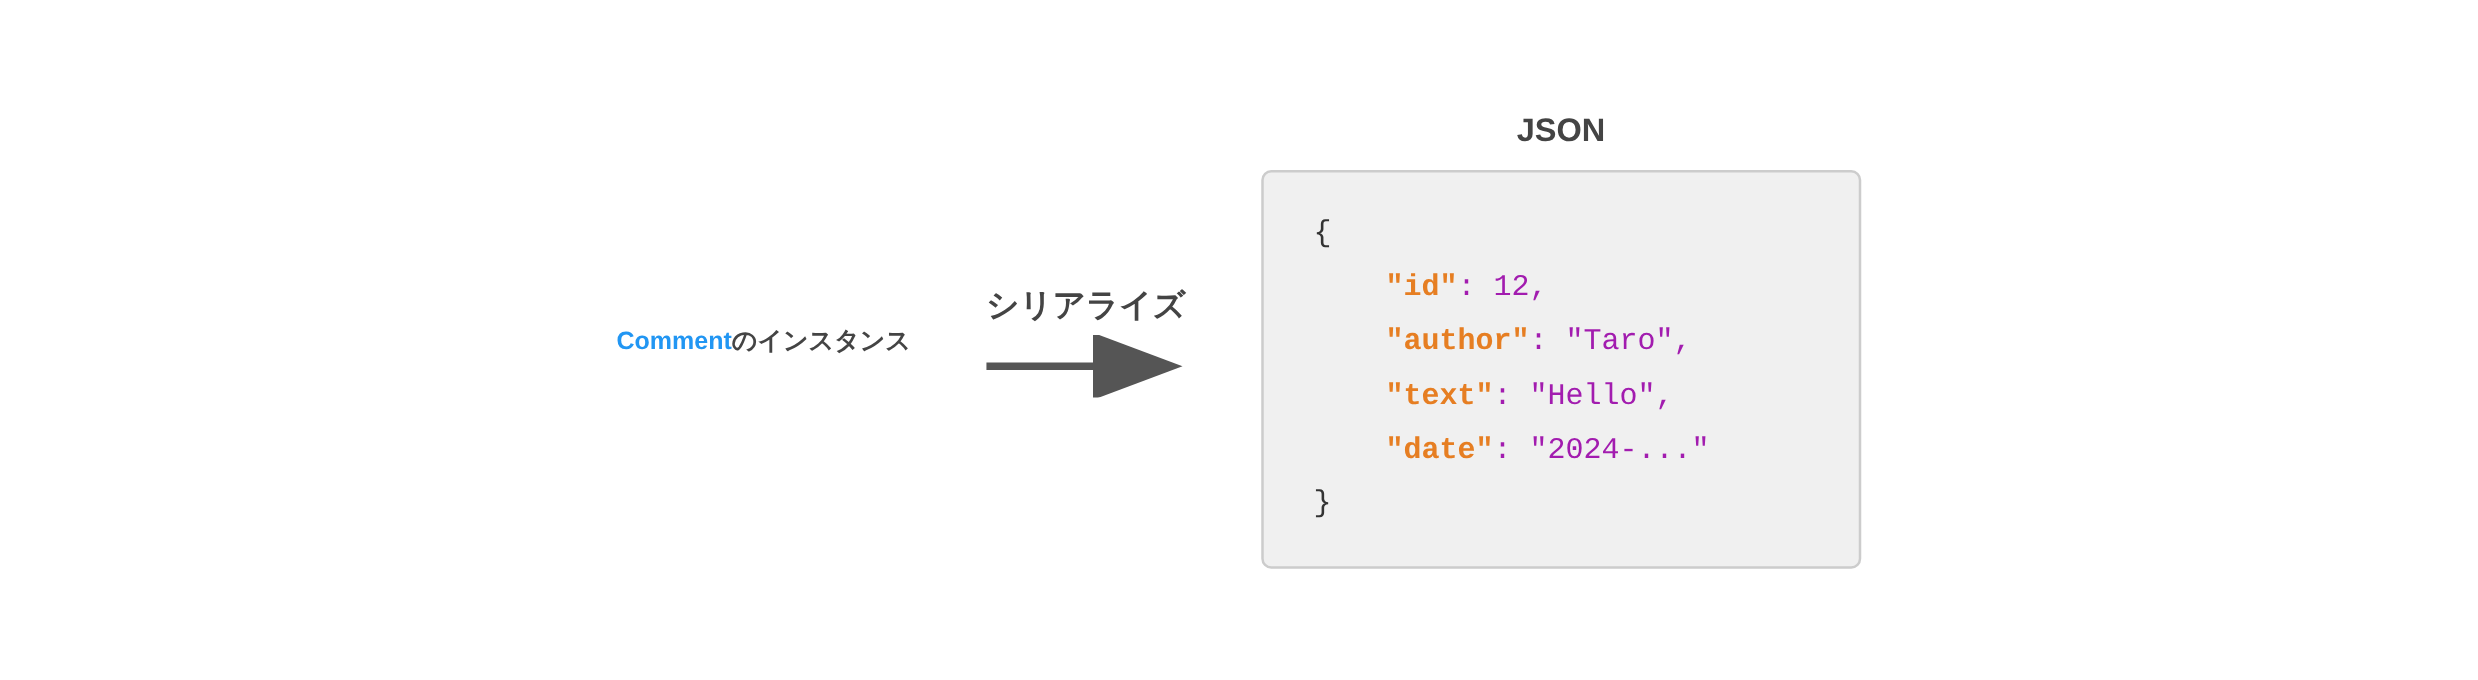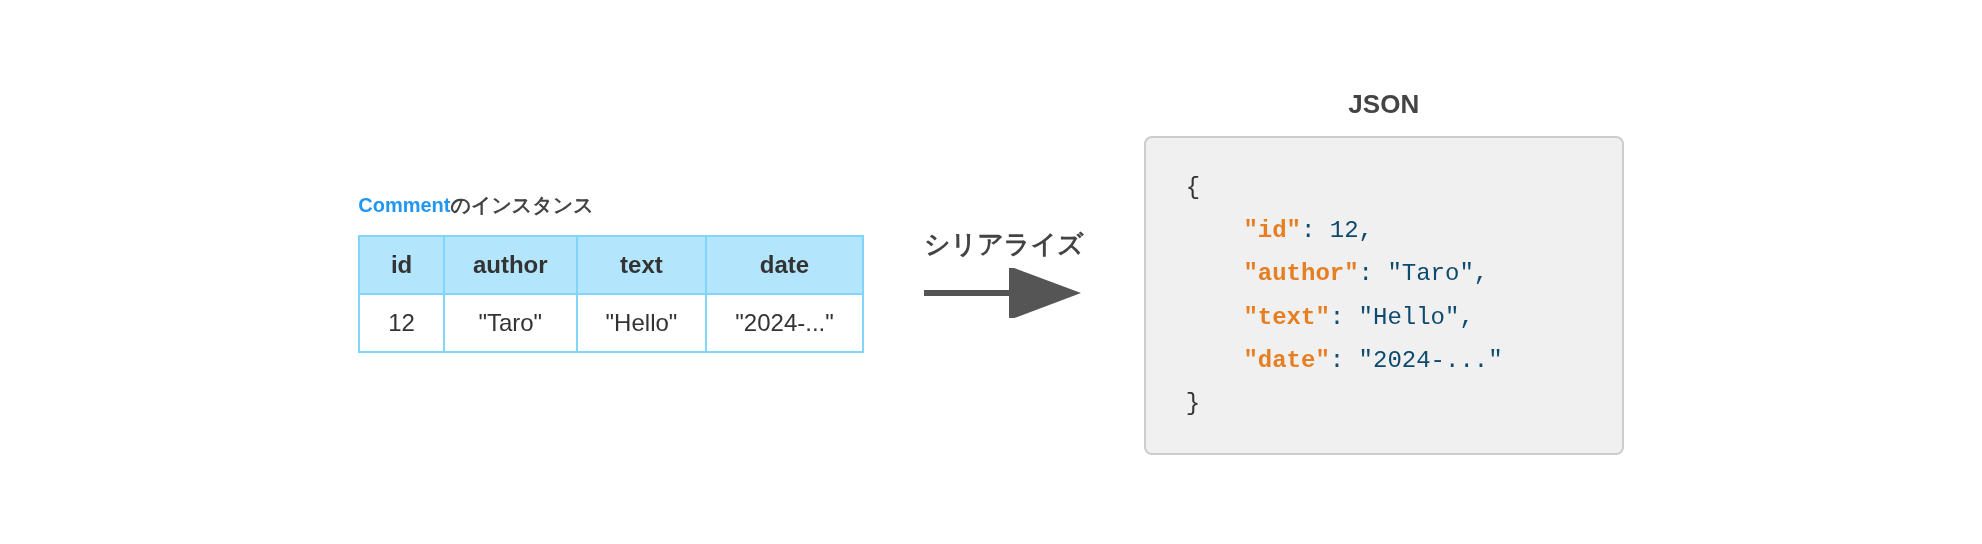--- a/index.html
+++ b/index.html
@@ -118,54 +118,36 @@
       color: #333;
       min-width: 480px;
     }
 
     .json-key {
       color: #e67e22;
       font-weight: 600;
     }
 
     .json-value {
-      color: #0c4a6e;
+      color: #a21caf;
     }
 
     .json-line {
       white-space: nowrap;
     }
   </style>
 </head>
 <body>
 
 <div class="diagram-container">
 
   <div class="left-section">
     <div class="instance-label">
       <span class="class-name">Comment</span><span>のインスタンス</span>
     </div>
-    <table class="data-table">
-      <thead>
-        <tr>
-          <th>id</th>
-          <th>author</th>
-          <th>text</th>
-          <th>date</th>
-        </tr>
-      </thead>
-      <tbody>
-        <tr>
-          <td>12</td>
-          <td>"Taro"</td>
-          <td>"Hello"</td>
-          <td>"2024-..."</td>
-        </tr>
-      </tbody>
-    </table>
   </div>
 
   <div class="arrow-section">
     <div class="arrow-label">シリアライズ</div>
     <svg class="arrow-svg" width="160" height="50" viewBox="0 0 160 50">
       <defs>
         <marker id="arrowhead" markerWidth="12" markerHeight="9" refX="10" refY="4.5" orient="auto">
           <polygon points="0 0, 12 4.5, 0 9" fill="#555"></polygon>
         </marker>
       </defs>

